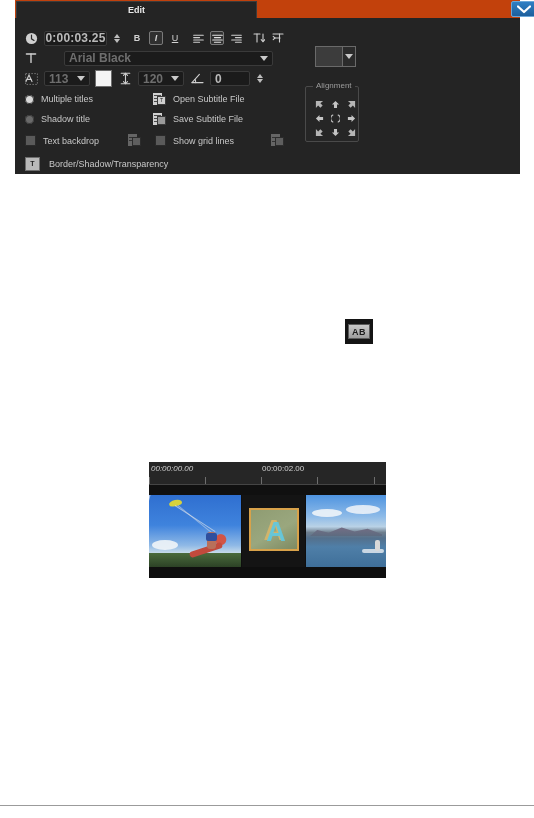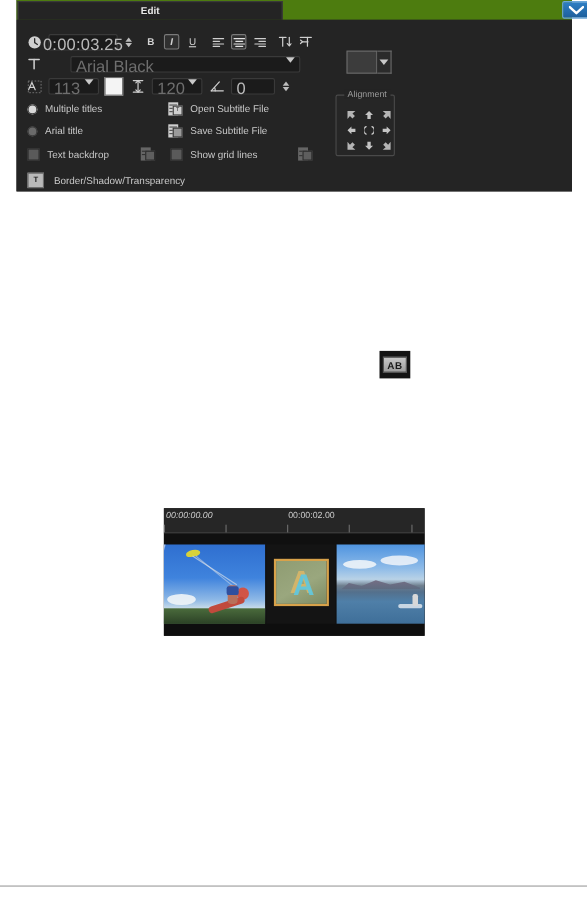--- a/index.html
+++ b/index.html
@@ -10,21 +10,21 @@
     overflow:hidden;position:relative;
   }
 
   
   #title-editor-panel{
     position:absolute;left:15px;top:0;width:505px;height:174px;
     background:#242424;
   }
 
   
-  .tabstrip{position:absolute;left:0;top:0;width:505px;height:18px;background:#4d7c0f;}
+  .tabstrip{position:absolute;left:0;top:0;width:505px;height:18px;background:#c2410c;}
   .tab{
     position:absolute;top:1px;height:17px;
     font-size:9px;color:#d8d8d8;
     display:flex;align-items:center;justify-content:center;
     box-sizing:border-box;
   }
   .tab.edit{left:1px;width:241px;background:#242424;border-top:1px solid #3c3c3c;
             border-left:1px solid #3c3c3c;border-right:1px solid #3c3c3c;color:#e8e8e8;font-weight:bold;}
   .tab.attribute{left:243px;width:240px;background:linear-gradient(#4a4a4a,#343434);
             border:1px solid #555;color:#a9a9a9;}
@@ -40,22 +40,22 @@
 
   .row{position:absolute;display:flex;align-items:center;}
 
   
   .gutter-icon{width:16px;height:16px;display:flex;align-items:center;justify-content:center;
      color:#cfcfcf;flex:0 0 auto;}
 
   
   .field{
     background:#1b1b1b;border:1px solid #3a3a3a;border-radius:2px;
-    color:#b9b9b9;font-size:15px;box-sizing:border-box;
-    display:flex;padding:0 4px;height:15px;
+    color:#b9b9b9;font-size:12px;box-sizing:border-box;
+    display:flex;align-items:center;padding:0 4px;height:15px;font-weight:bold;
   }
   .field.ro{color:#6e6e6e;}
 
   .spin{width:9px;height:15px;display:flex;flex-direction:column;justify-content:center;
         align-items:center;gap:1px;flex:0 0 auto;}
   .spin .up,.spin .dn{width:0;height:0;border-left:3px solid transparent;border-right:3px solid transparent;}
   .spin .up{border-bottom:4px solid #bdbdbd;}
   .spin .dn{border-top:4px solid #bdbdbd;}
 
   .caret{width:0;height:0;border-left:4px solid transparent;border-right:4px solid transparent;
@@ -358,21 +358,21 @@
             <i style="top:5px"></i>
             <i style="top:8px"></i>
           </span>
         <span class="badge" style="background:#cfcfcf;">T</span>
       </span>
       <span class="lbl">Open Subtitle File</span>
     </div>
 
     <div class="row" style="left:10px;top:96px;gap:7px;">
       <span class="radio off"></span>
-      <span class="lbl">Arial title</span>
+      <span class="lbl">Shadow title</span>
     </div>
     <div class="row" style="left:138px;top:95px;gap:7px;">
       <span class="docicon">
         <span class="pg">
             <i style="top:2px"></i>
             <i style="top:5px"></i>
             <i style="top:8px"></i>
           </span>
         <span class="badge" style="background:#9a9a9a;"></span>
       </span>

